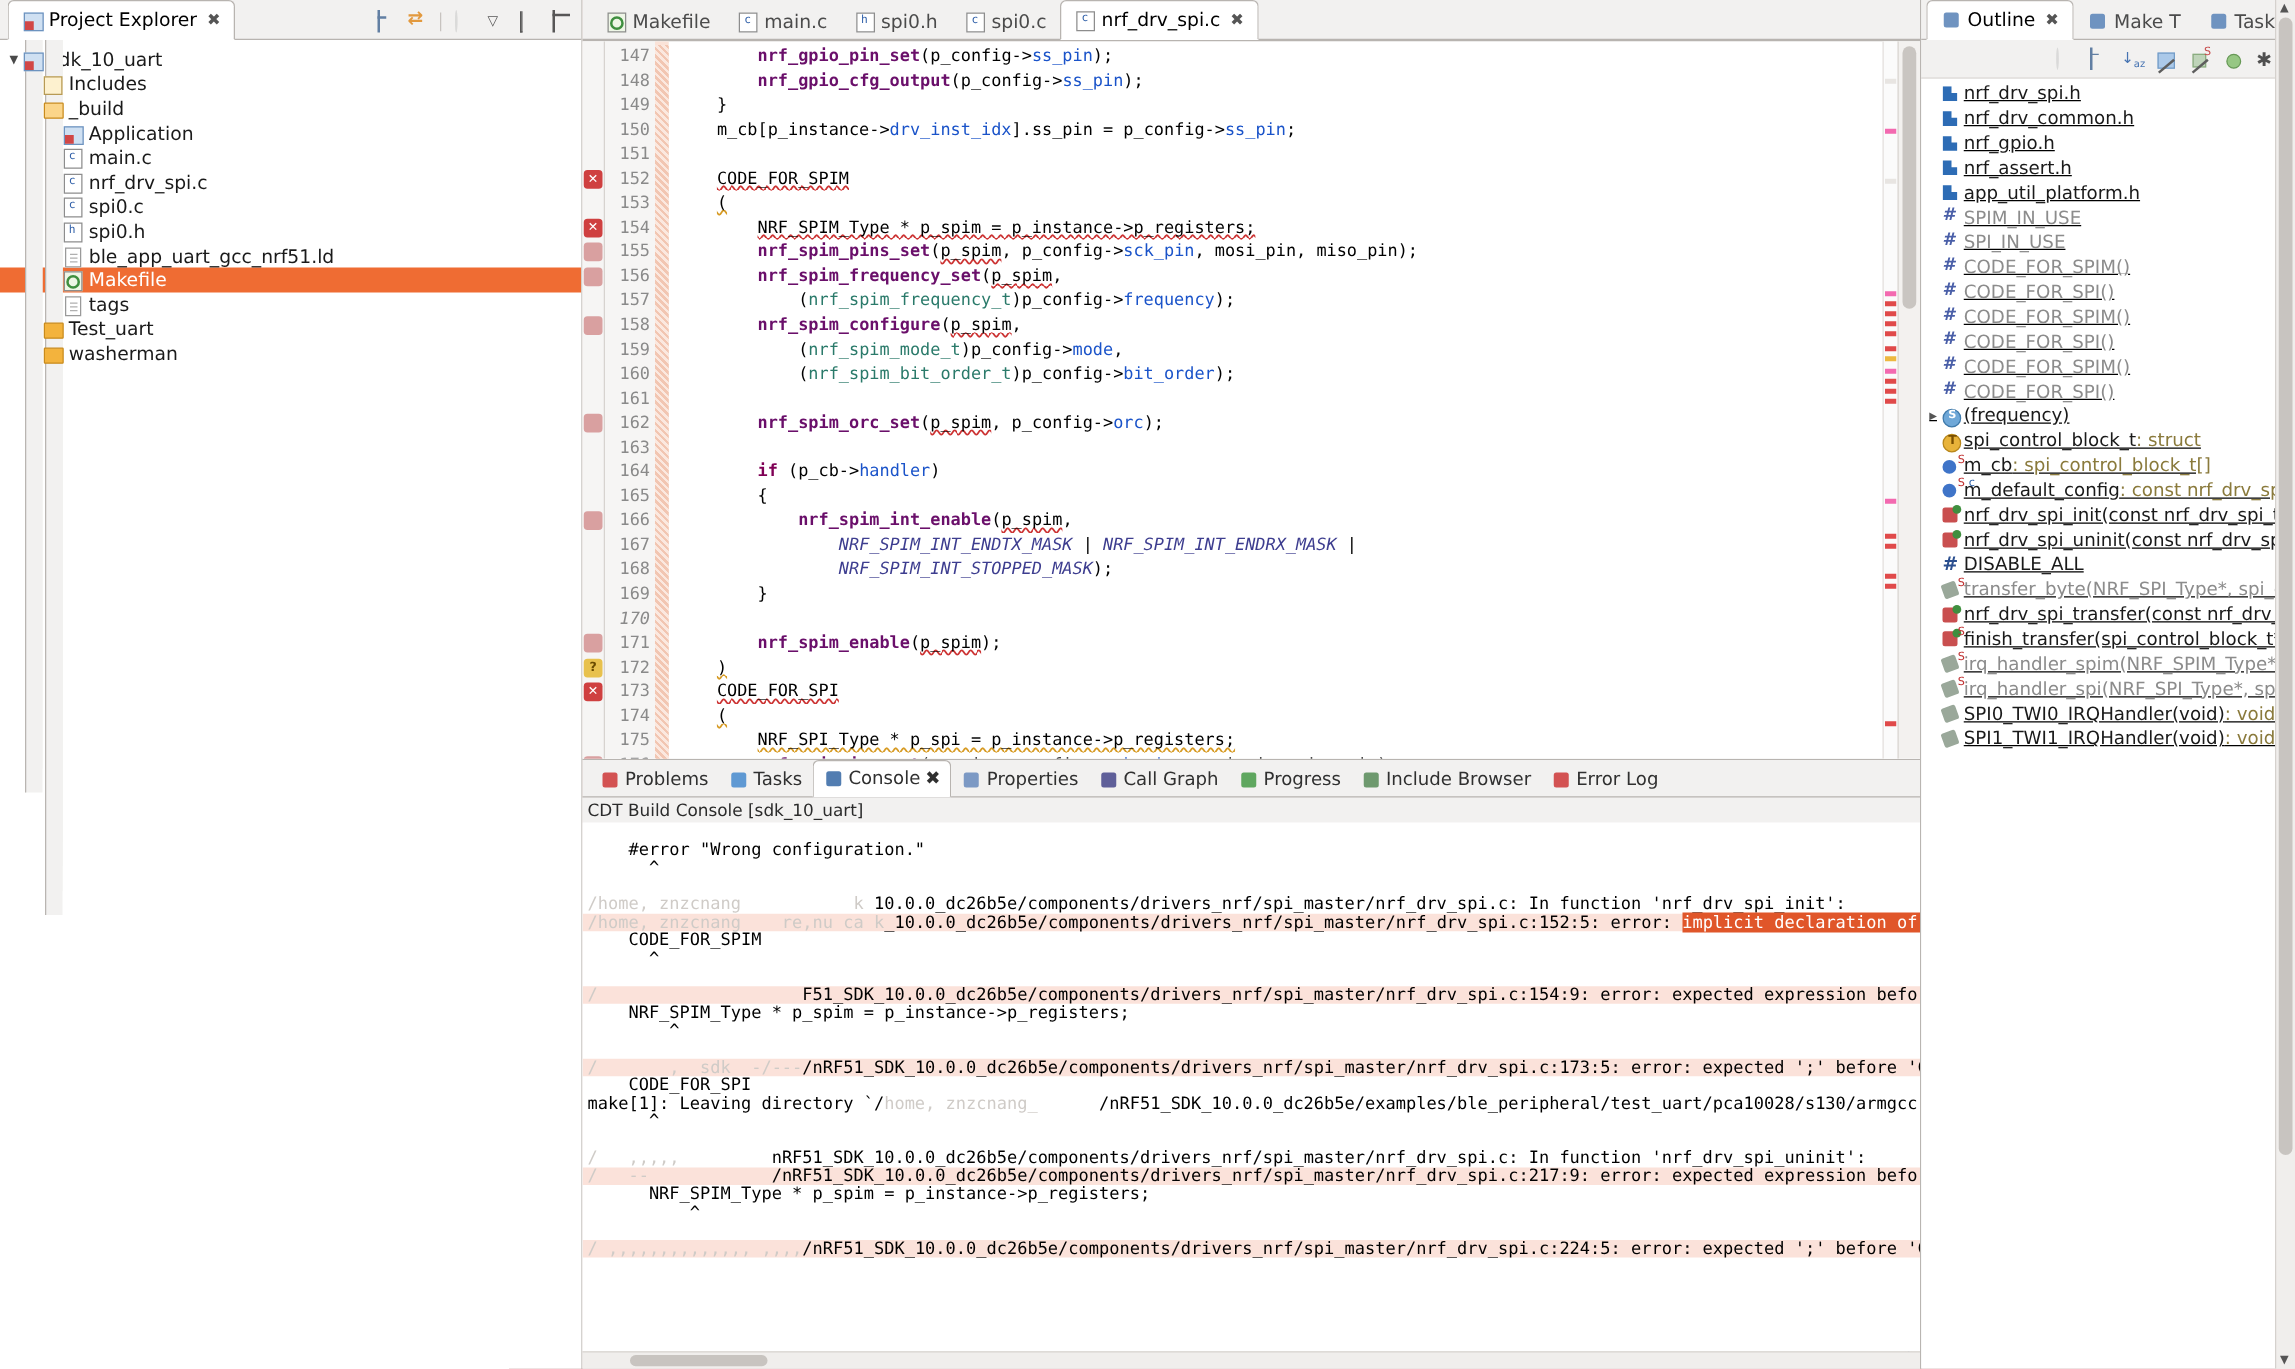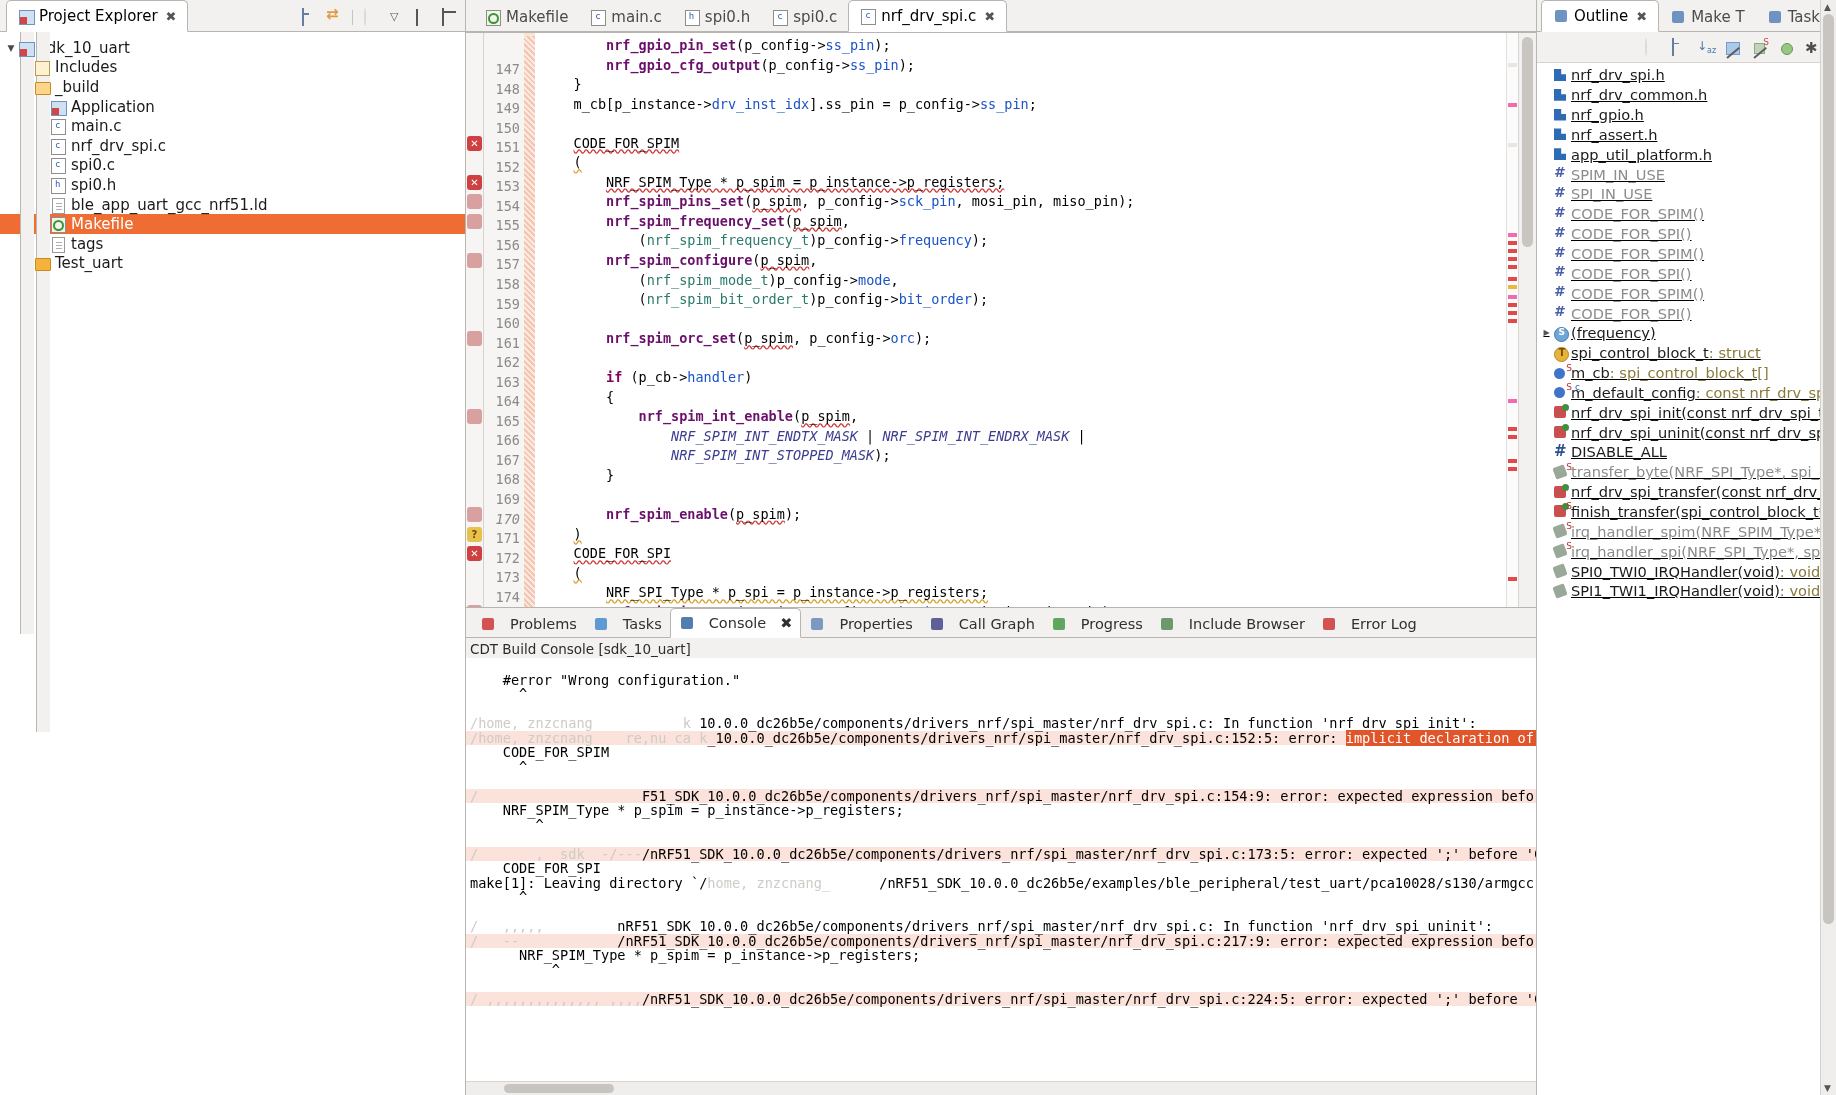--- a/index.html
+++ b/index.html
@@ -101,21 +101,21 @@
   .mk-bulb{background:#d9a0a0;border-radius:3px;}
   .ed-scroll{width:17px;background:#f3f1ef;border-left:1px solid #d9d5d1;position:relative;}
   .ed-scroll-thumb{position:absolute;left:3px;width:11px;background:#c9c5c1;border-radius:6px;}
   .ovr{width:11px;background:#fbfbfb;position:relative;border-left:1px solid #e3e0dd;}
   .ovr-m{position:absolute;left:1px;width:9px;height:4px;}
 
   
   .console{flex:1;display:flex;flex-direction:column;background:#f2f1f0;border-top:1px solid #b8b4b0;}
   .con-tabbar{display:flex;align-items:flex-end;height:30px;padding-left:6px;position:relative;}
   .con-tabbar:after{content:"";position:absolute;left:0;right:0;bottom:0;height:1px;background:#b8b4b0;}
-  .con-tab{display:flex;align-items:center;gap:14px;padding:0 8px;height:28px;font-size:14.5px;color:#303030;white-space:nowrap;}
+  .con-tab{display:flex;align-items:center;gap:4px;padding:0 8px;height:28px;font-size:14.5px;color:#303030;white-space:nowrap;}
   .con-tab.active{background:#fff;border:1px solid #b8b4b0;border-bottom-color:#fff;border-radius:5px 5px 0 0;z-index:3;justify-content:flex-end;}
   .con-tools{position:absolute;right:6px;bottom:5px;display:flex;gap:7px;align-items:center;}
   .con-title{font-size:13.5px;color:#2b2b2b;padding:3px 0 1px 4px;background:#f2f1f0;}
   .con-body{flex:1;background:#fff;position:relative;overflow:hidden;
             font-family:"DejaVu Sans Mono","Liberation Mono",monospace;font-size:13.6px;line-height:14.5px;white-space:pre;}
   .con-line{height:14.5px;padding-left:4px;}
   .con-err{background:#fbe2da;}
   .con-hl{background:#e0562a;color:#fff;}
   .blur{color:#cfcbc7;}
   .con-hbar{height:13px;background:#f0eeec;border-top:1px solid #d7d3cf;position:relative;}
@@ -258,20 +258,27 @@
           </span>
           <span class="tlabel">tags</span>
         </div>
         <div class="tree-row" style="padding-left: 20px;">
           <span class="arrow"></span>
           <span class="ico i16">
             <span class="i-folder" style="position: absolute;"></span>
           </span>
           <span class="tlabel">Test_uart</span>
         </div>
+        <div class="tree-row" style="padding-left: 20px;">
+          <span class="arrow"></span>
+          <span class="ico i16">
+            <span class="i-folder" style="position: absolute;"></span>
+          </span>
+          <span class="tlabel">washerman</span>
+        </div>
       </div>
   </div>
 
   <div class="center">
 
     <div class="ed-wrap">
       <div class="ed-tabbar" id="edtabs">
           <div class="tab inactive">
             <span class="ico i16">
               <span class="i-make" style="position: absolute;"></span>
@@ -317,21 +324,21 @@
             <span class="mk mk-bulb" style="top: 180.95px;"></span>
             <span class="mk mk-bulb" style="top: 220.05px;"></span>
             <span class="mk mk-bulb" style="top: 298.25px;"></span>
             <span class="mk mk-bulb" style="top: 376.45px;"></span>
             <span class="mk mk-bulb" style="top: 474.2px;"></span>
             <span class="mk mk-warn" style="top: 493.75px;">?</span>
             <span class="mk mk-err" style="top: 513.3px;">✕</span>
             <span class="mk mk-bulb" style="top: 571.95px;"></span>
           </div>
         <div class="ed-lines" id="lnums">
-            <div style="height: 19.55px; margin-top: 24px;">147</div>
+            <div style="height: 19.55px;">147</div>
             <div style="height: 19.55px;">148</div>
             <div style="height: 19.55px;">149</div>
             <div style="height: 19.55px;">150</div>
             <div style="height: 19.55px;">151</div>
             <div style="height: 19.55px;">152</div>
             <div style="height: 19.55px;">153</div>
             <div style="height: 19.55px;">154</div>
             <div style="height: 19.55px;">155</div>
             <div style="height: 19.55px;">156</div>
             <div style="height: 19.55px;">157</div>

